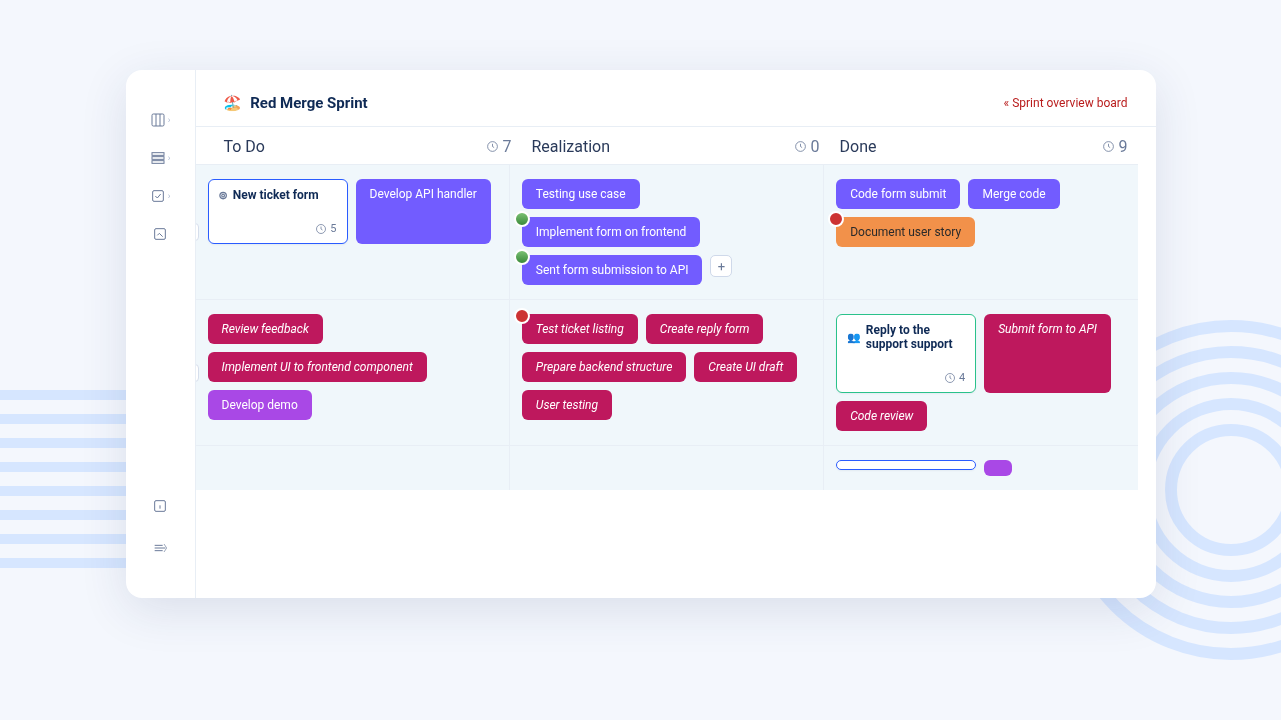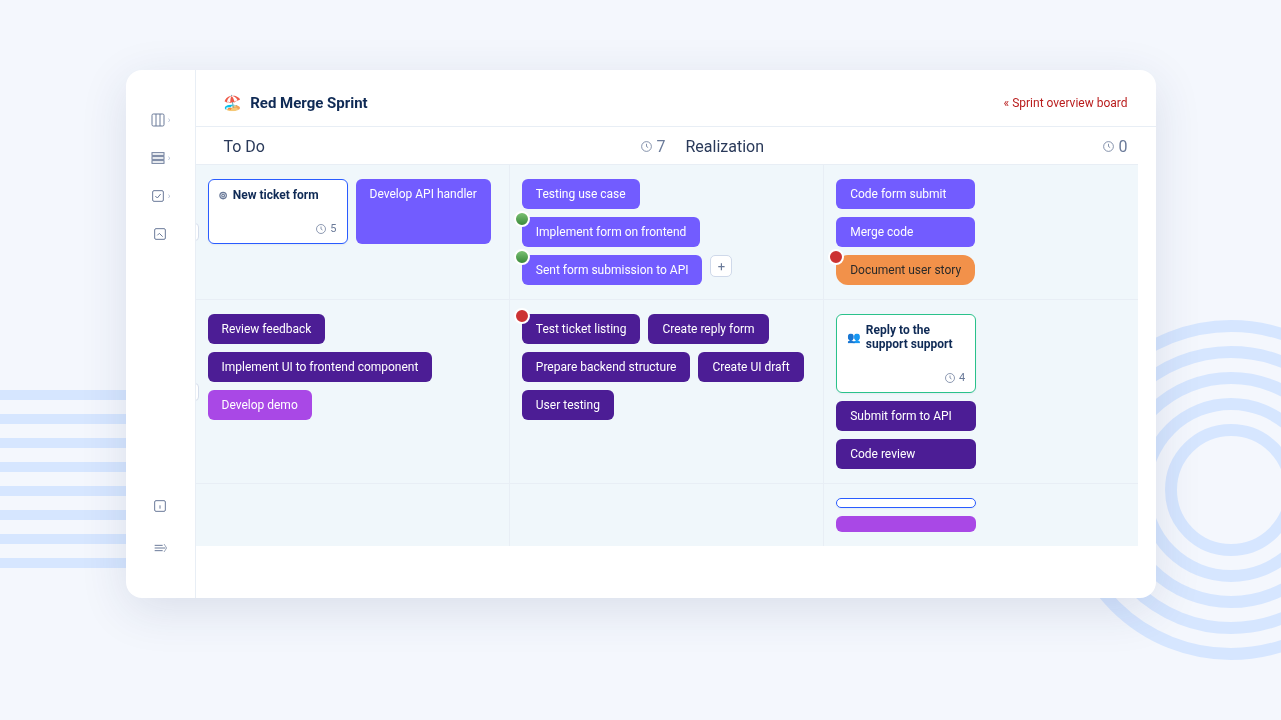--- a/index.html
+++ b/index.html
@@ -60,45 +60,45 @@
 .date-range { color:#2a3a5a; font-size:12px; display:flex; align-items:center;}
 .date-range svg { width:14px; height:14px; margin-right:6px; stroke:#2a3a5a; fill:none; stroke-width:1.5;}
 .col-headers { display:flex; padding: 10px 18px 8px; font-size:16px; color:#2a3a5a;}
 .col-head { flex:1; display:flex; align-items:center; justify-content:space-between; padding:0 10px;}
 .col-head .ct { display:flex; align-items:center; color:#6a7a99;}
 .col-head .ct svg { width:13px;height:13px; stroke:#6a7a99; fill:none; stroke-width:1.5; margin-right:4px;}
 .board { flex:1; overflow:hidden; display:flex; padding:0 18px 0 0;}
 .swimlanes { flex:1; display:flex; flex-direction:column; }
 .lane { display:flex; border-top:1px solid #e8eef5; background:#f0f7fb; position:relative;}
 .lane .col { flex:1; padding:14px 12px; border-right:1px solid #e8eef5; display:flex; flex-wrap:wrap; align-content:flex-start; gap:8px;}
-.lane .col:last-child { border-right:none;flex-direction:column;}
+.lane .col:last-child { border-right:none;}
 .lane-handle {
   position:absolute; left:-15px; top:50%; transform:translateY(-50%);
   width:18px;height:18px; border:1px solid #d6deec; background:#fff; border-radius:4px;
   display:flex;align-items:center;justify-content:center; font-size:9px; color:#6a7a99; cursor:pointer;
 }
 .card {
   background:#fff; border:1px solid #2a5cff; border-radius:6px;
   padding:8px 10px; font-size:12px; color:#0f2a55; width:140px;
   box-shadow:0 1px 2px rgba(30,50,100,.06);
   display:flex; flex-direction:column;
 }
 .card .card-title { font-weight:700; display:flex; align-items:center;}
 .card .card-title .ic { margin-right:5px; font-size:11px; color:#6a7a99;}
 .card .card-meta { margin-top:20px; display:flex; justify-content:flex-end; align-items:center; color:#6a7a99; font-size:11px;}
 .card .card-meta svg{ width:12px;height:12px;stroke:#6a7a99;fill:none;stroke-width:1.5; margin-right:3px;}
 .chip {
   border-radius:6px; padding:8px 14px; font-size:12px; color:#fff;
   cursor:pointer; white-space:nowrap; position:relative;
 }
 .chip.purple { background:#725cff;}
-.chip.green { background:#4c1d95;}
+.chip.green { background:#be185d;font-style:italic;}
 .chip.violet { background:#a948e6;}
 .chip.pink { background:#e22b74;}
-.chip.orange { background:#f2914a; color:#2a2a2a;border-radius:12px;}
+.chip.orange { background:#f2914a; color:#2a2a2a;}
 .chip .avatar {
   position:absolute; left:-8px; top:-6px; width:16px;height:16px; border-radius:50%;
   background:#c33; border:2px solid #fff;
 }
 .chip .avatar.g { background:linear-gradient(#7ac074,#3a8a3a);}
 .add-btn {
   width:22px;height:22px;border:1px solid #cfd9ea;border-radius:5px;background:#fff;
   display:flex;align-items:center;justify-content:center;color:#6a7a99;font-size:13px;cursor:pointer;
 }
 </style>
@@ -197,20 +197,30 @@
         <div class="col-head">
           <span>Realization</span>
           <span class="ct">
             <svg viewBox="0 0 24 24">
               <circle cx="12" cy="12" r="9"></circle>
               <path d="M12 7v5l3 2"></path>
             </svg>
             <span>0</span>
           </span>
         </div>
+        <div class="col-head">
+          <span>Done</span>
+          <span class="ct">
+            <svg viewBox="0 0 24 24">
+              <circle cx="12" cy="12" r="9"></circle>
+              <path d="M12 7v5l3 2"></path>
+            </svg>
+            <span>9</span>
+          </span>
+        </div>
       </div>
 
     <div class="board">
       <div class="swimlanes" id="swimlanes">
           <div class="lane">
             <div class="lane-handle">⇕</div>
             <div class="col">
               <div class="card" style="border-color: rgb(42, 92, 255);">
                 <div class="card-title">
                   <span class="ic">⊚</span>

